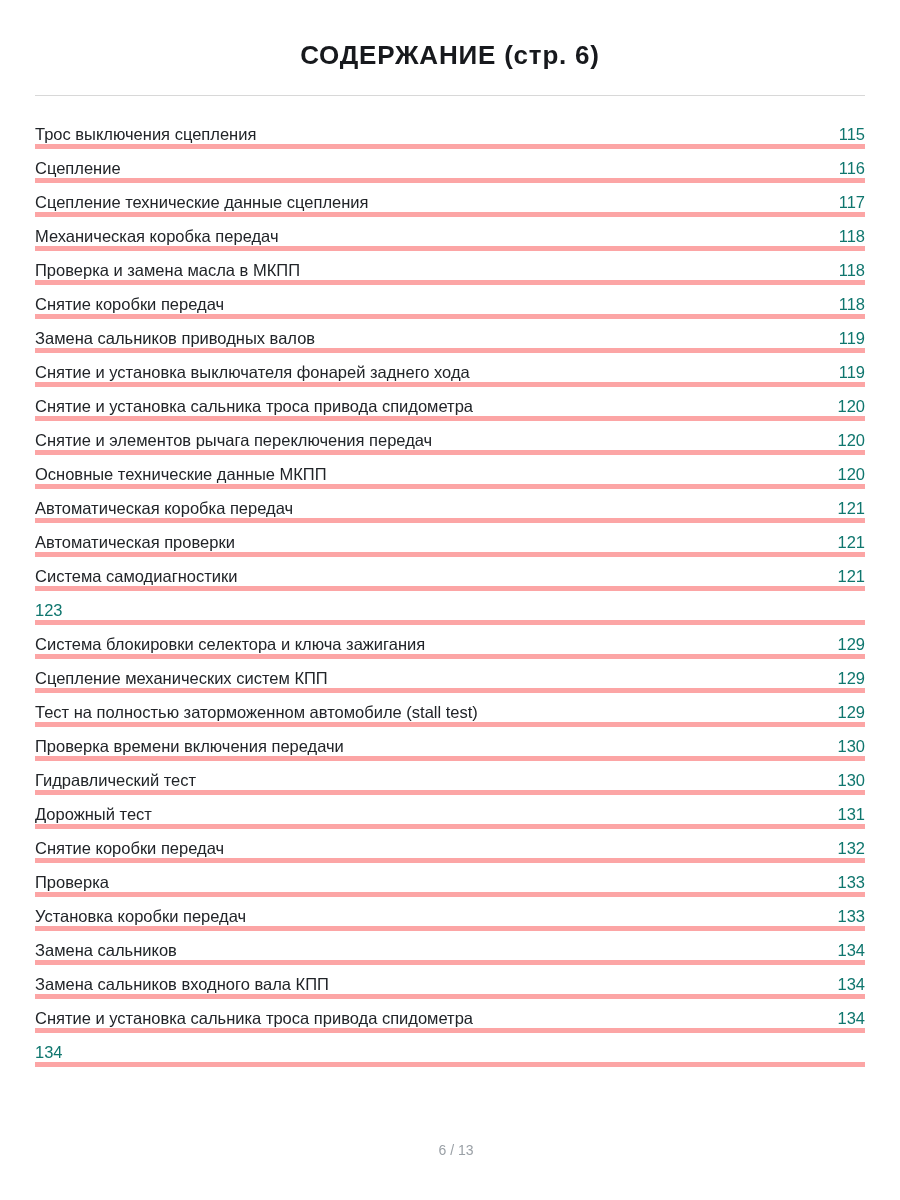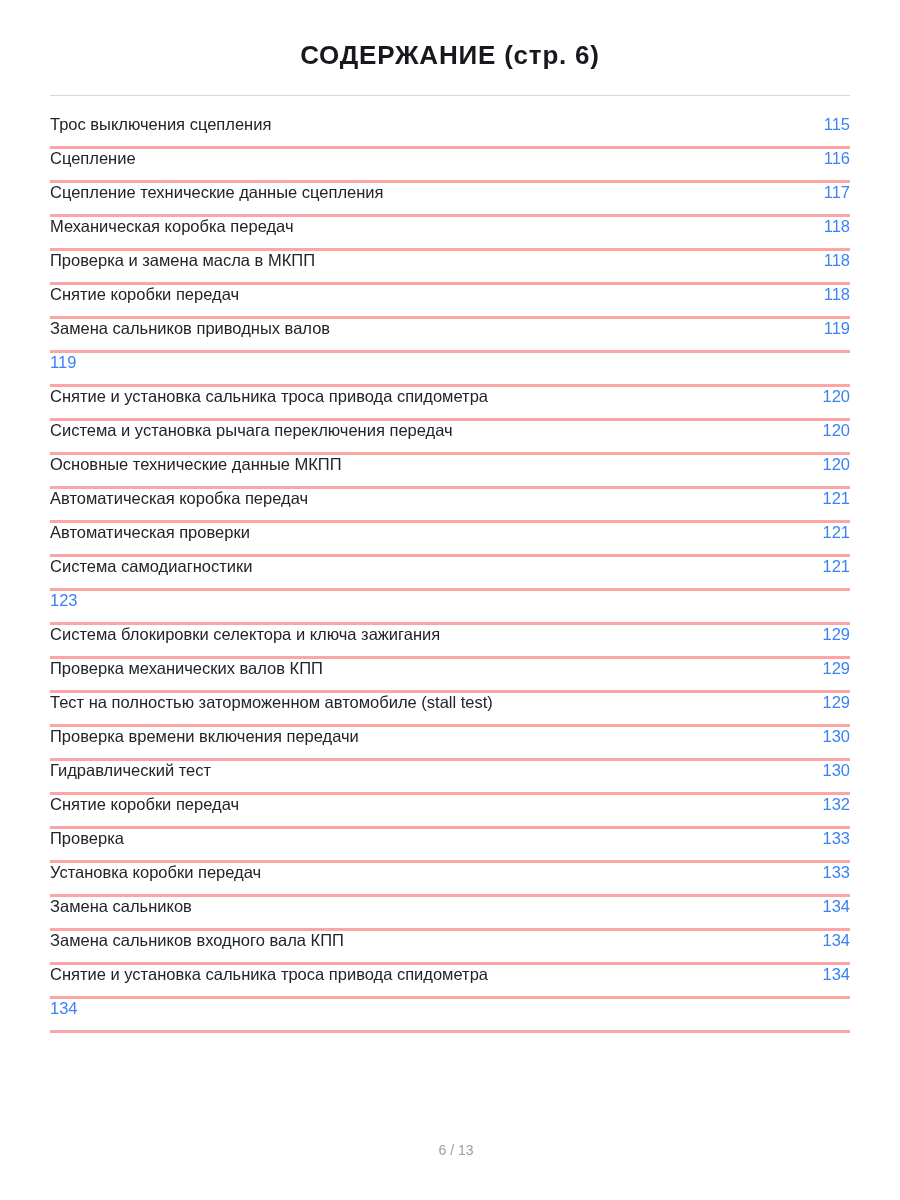--- a/index.html
+++ b/index.html
@@ -7,21 +7,21 @@
     width: 900px;
     height: 1200px;
     background: #ffffff;
     font-family: "Liberation Sans", "DejaVu Sans", sans-serif;
     overflow: hidden;
   }
   .page {
     position: relative;
     width: 900px;
     height: 1200px;
-    padding: 0 50px;
+    padding: 0 35px;
     background: #ffffff;
   }
   .page-title {
     padding-top: 40px;
     text-align: center;
     font-size: 26px;
     font-weight: 700;
     letter-spacing: 0.8px;
     color: #17191d;
   }
@@ -29,32 +29,32 @@
     margin-top: 24px;
     border-top: 1px solid #d8d8d8;
     height: 0;
   }
   .toc {
     margin-top: 19px;
   }
   .toc-row {
     display: flex;
     justify-content: space-between;
-    align-items: flex-start;
+    align-items: flex-end;
     height: 34px;
-    border-bottom: 3px solid #fca5a5;
+    border-bottom: 5px solid #fca5a5;
     cursor: pointer;
   }
   .toc-label {
     font-size: 16.5px;
     color: #212428;
   }
   .toc-page {
     font-size: 16.5px;
-    color: #3b82f6;
+    color: #0f766e;
   }
   .footer {
     position: absolute;
     left: 12px;
     right: 0;
     top: 1142px;
     text-align: center;
     font-size: 14px;
     color: #9aa0a6;
   }
@@ -95,30 +95,31 @@
     <span class="toc-label">Снятие коробки передач</span>
     <span class="toc-page">118</span>
   </div>
 
   <div class="toc-row">
     <span class="toc-label">Замена сальников приводных валов</span>
     <span class="toc-page">119</span>
   </div>
 
   <div class="toc-row">
+    <span class="toc-label">Снятие и установка выключателя фонарей заднего хода</span>
     <span class="toc-page">119</span>
   </div>
 
   <div class="toc-row">
     <span class="toc-label">Снятие и установка сальника троса привода спидометра</span>
     <span class="toc-page">120</span>
   </div>
 
   <div class="toc-row">
-    <span class="toc-label">Система и установка рычага переключения передач</span>
+    <span class="toc-label">Снятие и элементов рычага переключения передач</span>
     <span class="toc-page">120</span>
   </div>
 
   <div class="toc-row">
     <span class="toc-label">Основные технические данные МКПП</span>
     <span class="toc-page">120</span>
   </div>
 
   <div class="toc-row">
     <span class="toc-label">Автоматическая коробка передач</span>
@@ -138,39 +139,43 @@
   <div class="toc-row">
     <span class="toc-page">123</span>
   </div>
 
   <div class="toc-row">
     <span class="toc-label">Система блокировки селектора и ключа зажигания</span>
     <span class="toc-page">129</span>
   </div>
 
   <div class="toc-row">
-    <span class="toc-label">Проверка механических валов КПП</span>
+    <span class="toc-label">Сцепление механических систем КПП</span>
     <span class="toc-page">129</span>
   </div>
 
   <div class="toc-row">
     <span class="toc-label">Тест на полностью заторможенном автомобиле (stall test)</span>
     <span class="toc-page">129</span>
   </div>
 
   <div class="toc-row">
     <span class="toc-label">Проверка времени включения передачи</span>
     <span class="toc-page">130</span>
   </div>
 
   <div class="toc-row">
     <span class="toc-label">Гидравлический тест</span>
     <span class="toc-page">130</span>
   </div>
 
+  <div class="toc-row">
+    <span class="toc-label">Дорожный тест</span>
+    <span class="toc-page">131</span>
+  </div>
 
   <div class="toc-row">
     <span class="toc-label">Снятие коробки передач</span>
     <span class="toc-page">132</span>
   </div>
 
   <div class="toc-row">
     <span class="toc-label">Проверка</span>
     <span class="toc-page">133</span>
   </div>

